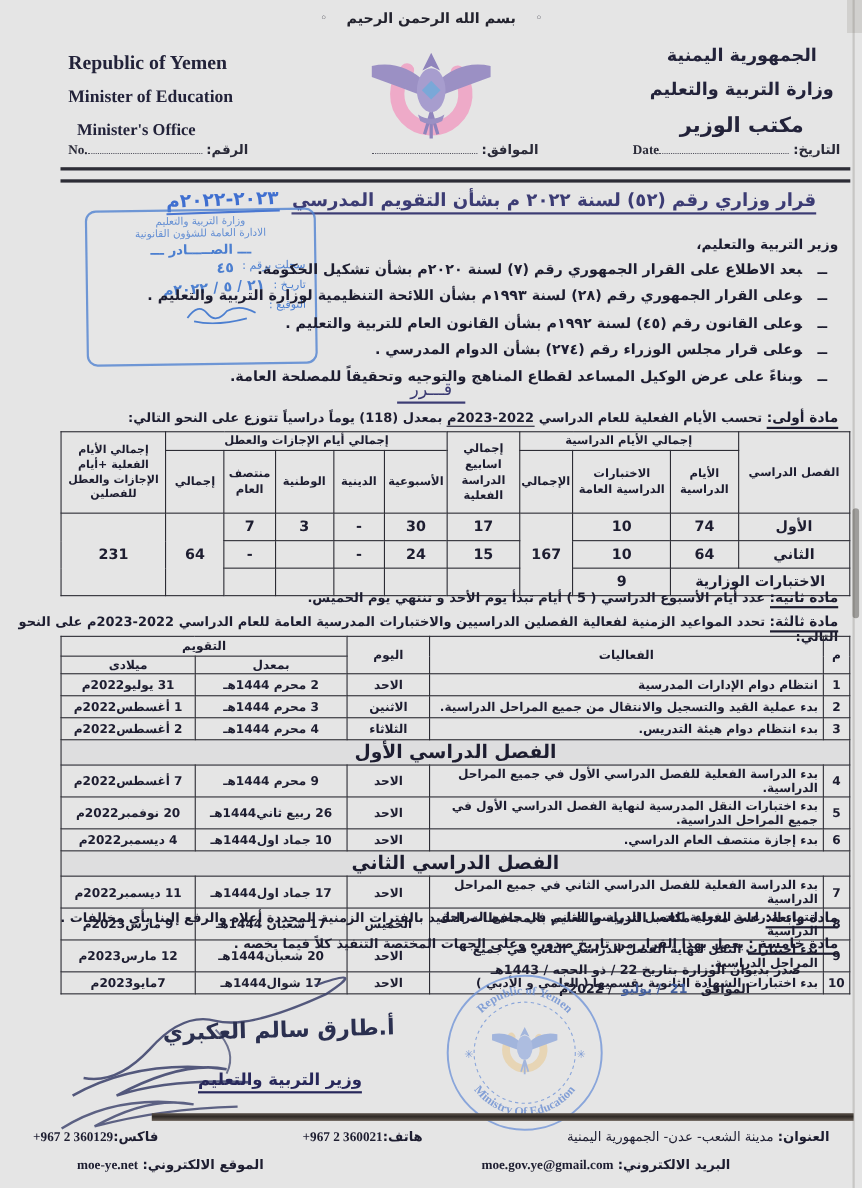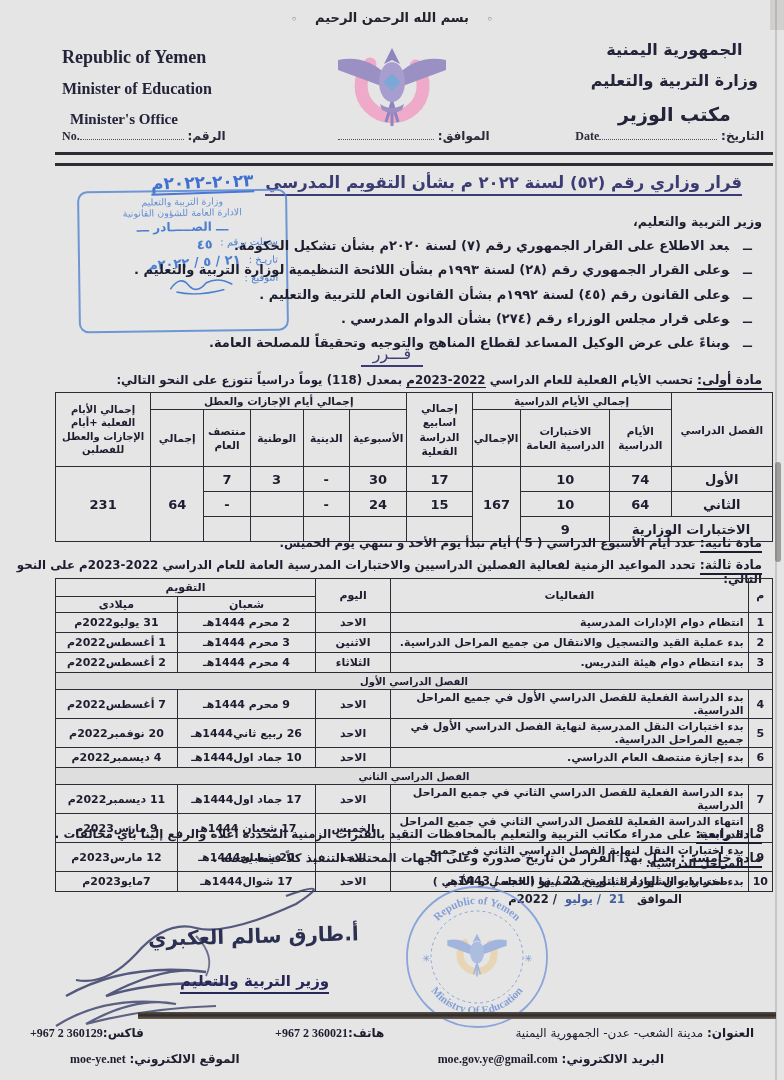--- a/index.html
+++ b/index.html
@@ -69,21 +69,21 @@
   .t1{top:392px;left:55px;width:718px;font-size:10.5px;}
   .t1 th,.t1 td{border:1.4px solid #2c2c34;padding:1px 2px;text-align:center;vertical-align:middle;}
   .t1 thead th{font-weight:bold;line-height:1.35;}
   .t1 tbody td{font-size:13px;font-weight:bold;height:22px;}
   .t1 .grand{font-size:10px;}
 
   .t2{top:578px;left:55px;width:718px;font-size:11px;}
   .t2 th,.t2 td{border:1.4px solid #2c2c34;padding:1px 4px;text-align:center;vertical-align:middle;font-weight:bold;}
   .t2 tbody td{height:17px;font-size:11px;}
   .t2 .act{text-align:right;}
-  .t2 .sec td{height:14px;font-size:10px;background:rgba(40,40,50,.03);}
+  .t2 .sec td{height:14px;font-size:17px;background:rgba(40,40,50,.03);}
 
   .issued{top:872px;right:56px;width:430px;font-size:11.5px;font-weight:bold;line-height:1.6;}
   .issued .ind{padding-right:46px;}
   .hand2{color:#44609f;}
 
   
   .sig-scribble{top:876px;left:46px;}
   .sig-name{top:924px;left:148px;font-size:20px;font-weight:bold;color:#2b3050;transform:rotate(-1.5deg);}
   .sig-title{top:972px;left:180px;font-size:15px;font-weight:bold;color:#27275a;border-bottom:2.5px solid #27275a;padding-bottom:2px;}
   .roundstamp{top:882px;left:402px;opacity:.8;}
@@ -269,21 +269,21 @@
         <col style="width:120px">
     </colgroup>
     <thead>
       <tr>
         <th rowspan="2">م</th>
         <th rowspan="2">الفعاليات</th>
         <th rowspan="2">اليوم</th>
         <th colspan="2" style="height:15px">التقويم</th>
       </tr>
       <tr>
-        <th>شعبان</th>
+        <th>بمعدل</th>
         <th>ميلادى</th>
       </tr>
     </thead>
     <tbody>
       <tr>
           <td>1</td>
           <td class="act">انتظام دوام الإدارات المدرسية</td>
           <td>الاحد</td>
           <td>2 محرم 1444هـ</td>
           <td>31 يوليو2022م</td>

